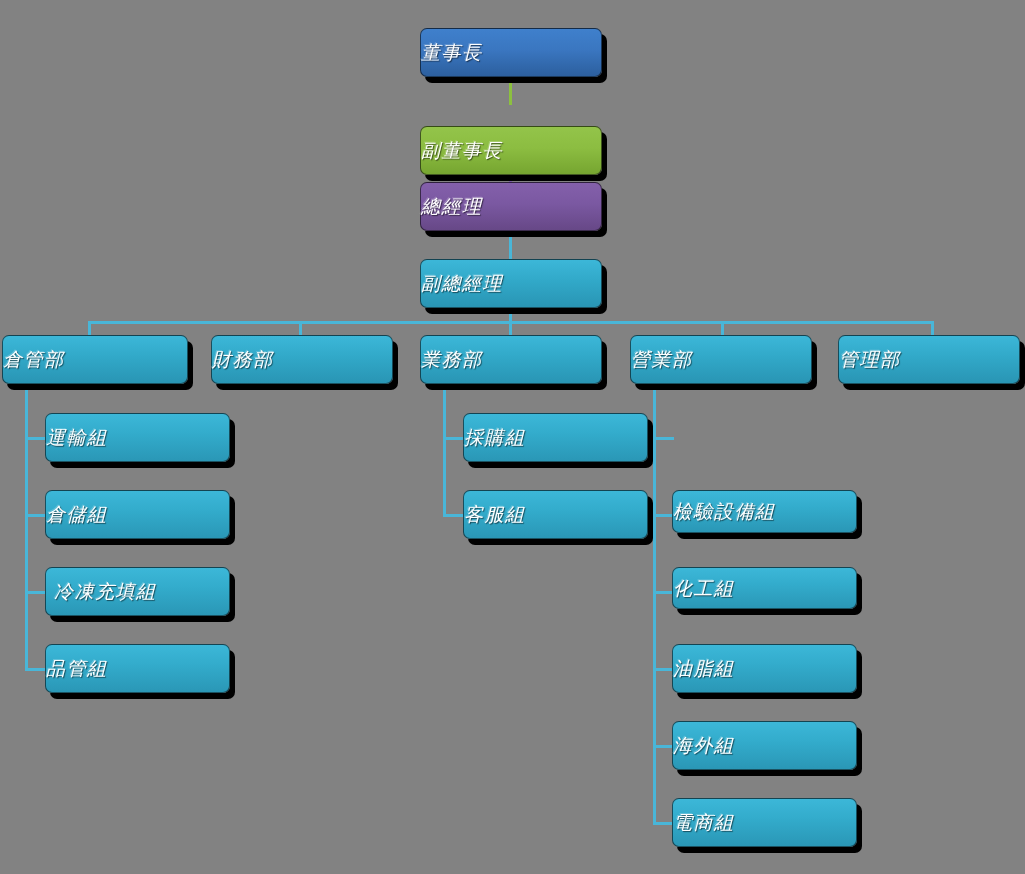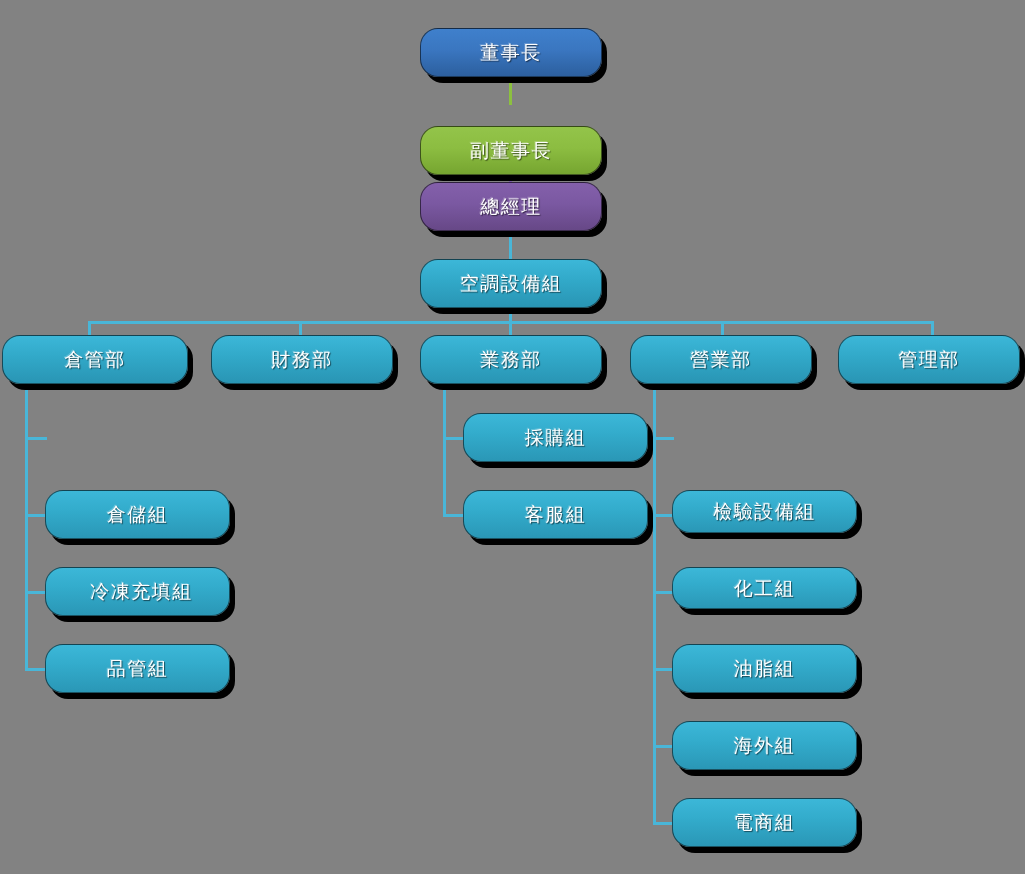--- a/index.html
+++ b/index.html
@@ -31,28 +31,28 @@
   }
   .conn.v { width: 3px; }
   .conn.h { height: 3px; }
   .conn.green  { background: #8cc03f; }
   .conn.purple { background: #7d5ba6; }
 
   
   .node {
     position: absolute;
     box-sizing: border-box;
-    border-radius: 18px;
+    border-radius: 7px;
     z-index: 3;
     box-shadow: 5px 6px 0 0 #000000;
     border: 1px solid rgba(0,0,0,0.55);
     display: flex;
     align-items: center;
-    justify-content: center;
     cursor: default;
+    font-style: italic;
   }
   .node .label {
     color: #ffffff;
     font-size: 19px;
     font-weight: normal;
     letter-spacing: 1.5px;
     text-shadow: 1px 1px 1px rgba(0,0,0,0.55),
                  -1px -1px 0 rgba(255,255,255,0.22);
     white-space: nowrap;
     line-height: 1;
@@ -108,36 +108,39 @@
     <div class="node blue" style="left: 420px; top: 28px; width: 182px; height: 49px;">
       <span class="label">董事長</span>
     </div>
     <div class="node green" style="left: 420px; top: 105px; width: 182px; height: 49px;">
       <span class="label">副董事長</span>
     </div>
     <div class="node purple" style="left: 420px; top: 182px; width: 182px; height: 49px;">
       <span class="label">總經理</span>
     </div>
     <div class="node teal" style="left: 420px; top: 259px; width: 182px; height: 49px;">
-      <span class="label">空調設備組</span>
+      <span class="label">副總經理</span>
     </div>
     <div class="node teal" style="left: 2px; top: 335px; width: 186px; height: 49px;">
       <span class="label">倉管部</span>
     </div>
     <div class="node teal" style="left: 211px; top: 335px; width: 182px; height: 49px;">
       <span class="label">財務部</span>
     </div>
     <div class="node teal" style="left: 630px; top: 335px; width: 182px; height: 49px;">
       <span class="label">營業部</span>
     </div>
     <div class="node teal" style="left: 420px; top: 335px; width: 182px; height: 49px;">
       <span class="label">業務部</span>
     </div>
     <div class="node teal" style="left: 838px; top: 335px; width: 182px; height: 49px;">
       <span class="label">管理部</span>
+    </div>
+    <div class="node teal-sub" style="left: 45px; top: 413px; width: 185px; height: 49px;">
+      <span class="label">運輸組</span>
     </div>
     <div class="node teal-sub" style="left: 45px; top: 490px; width: 185px; height: 49px;">
       <span class="label">倉儲組</span>
     </div>
     <div class="node teal-sub" style="left: 45px; top: 567px; width: 185px; height: 49px; padding-left: 8px;">
       <span class="label">冷凍充填組</span>
     </div>
     <div class="node teal-sub" style="left: 45px; top: 644px; width: 185px; height: 49px;">
       <span class="label">品管組</span>
     </div>

